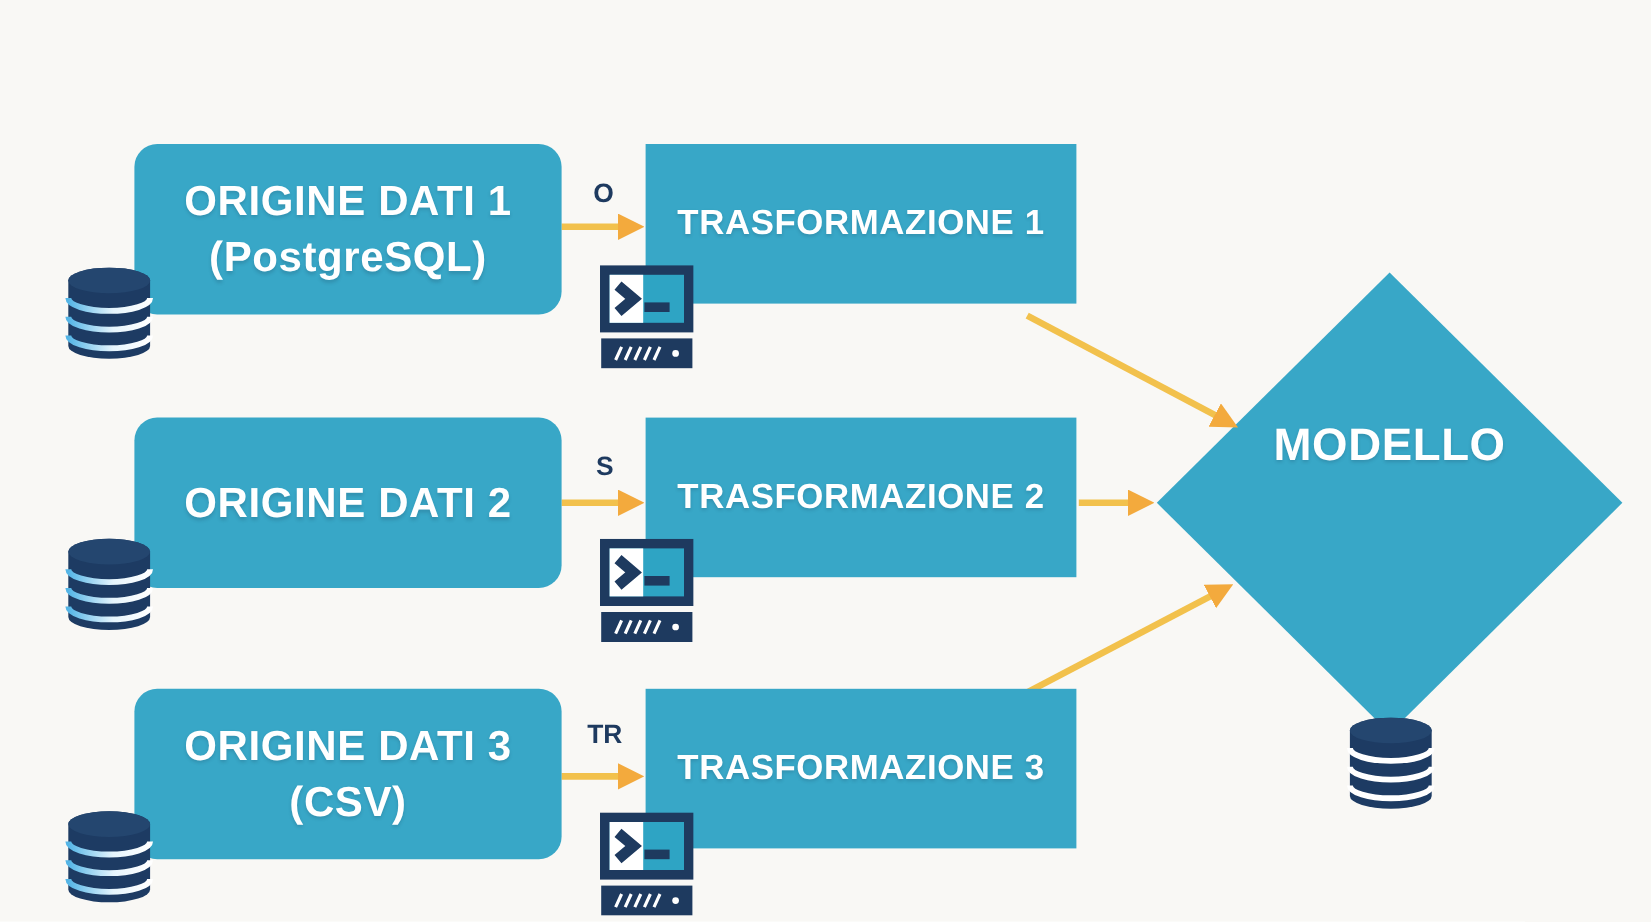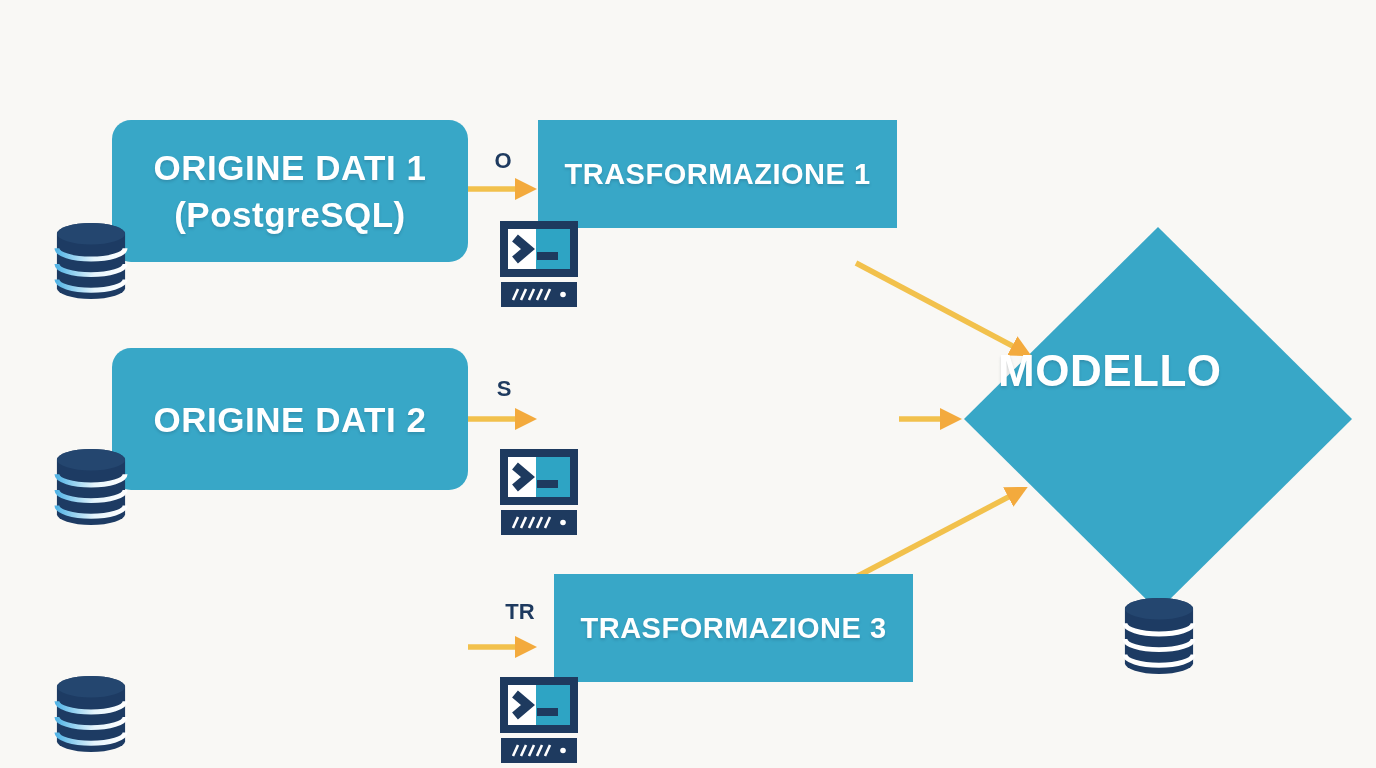--- a/index.html
+++ b/index.html
@@ -43,51 +43,52 @@
     letter-spacing: 0.5px;
     border-radius: 19px;
   }
   .src-1 { top: 120px; }
   .src-2 { top: 348px; }
   .src-3 { top: 574px; }
 
   .tr-node {
     left: 538px;
     width: 359px;
-    height: 108px;
+    height: 133px;
     font-size: 29px;
     letter-spacing: 0.5px;
   }
   .tr-1 { top: 120px; }
   .tr-2 { top: 348px; }
-  .tr-3 { top: 574px; margin-left: 16px; }
+  .tr-3 { top: 574px; }
 
   .diamond-label {
     position: absolute;
     left: 998px;
     top: 347px;
     width: 320px;
+    text-align: center;
     color: #ffffff;
     font-weight: bold;
-    font-size: 44px;
+    font-size: 38px;
     line-height: 48px;
     letter-spacing: 0.5px;
     text-shadow: 0 2px 3px rgba(20,40,60,0.18);
   }
 
   .arrow-label {
     position: absolute;
     color: #1e3a5f;
     font-weight: bold;
     font-size: 22px;
     text-align: center;
   }
   .lbl-1 { left: 486px; top: 148px; width: 34px; }
   .lbl-2 { left: 487px; top: 376px; width: 34px; }
-  .lbl-3 { left: 498px; top: 599px; width: 44px; }
+  .lbl-3 { left: 482px; top: 599px; width: 44px; }
 
   .db-icon {
     position: absolute;
     width: 74px;
     height: 80px;
   }
   .db-1 { left: 54px;  top: 221px; }
   .db-2 { left: 54px;  top: 447px; }
   .db-3 { left: 54px;  top: 674px; }
   .db-4 { left: 1122px; top: 596px; }
@@ -130,23 +131,30 @@
     </g>
   </svg>
 
   <div class="node src-node src-1">
     <div>ORIGINE DATI 1</div>
     <div>(PostgreSQL)</div>
   </div>
   <div class="node src-node src-2">
     <div>ORIGINE DATI 2</div>
   </div>
+  <div class="node src-node src-3">
+    <div>ORIGINE DATI 3</div>
+    <div>(CSV)</div>
+  </div>
 
   <div class="node tr-node tr-1">
     <div>TRASFORMAZIONE 1</div>
+  </div>
+  <div class="node tr-node tr-2">
+    <div>TRASFORMAZIONE 2</div>
   </div>
   <div class="node tr-node tr-3">
     <div>TRASFORMAZIONE 3</div>
   </div>
 
   <div class="diamond-label">
     <div>MODELLO</div>
   </div>
 
   <div class="arrow-label lbl-1">O</div>

